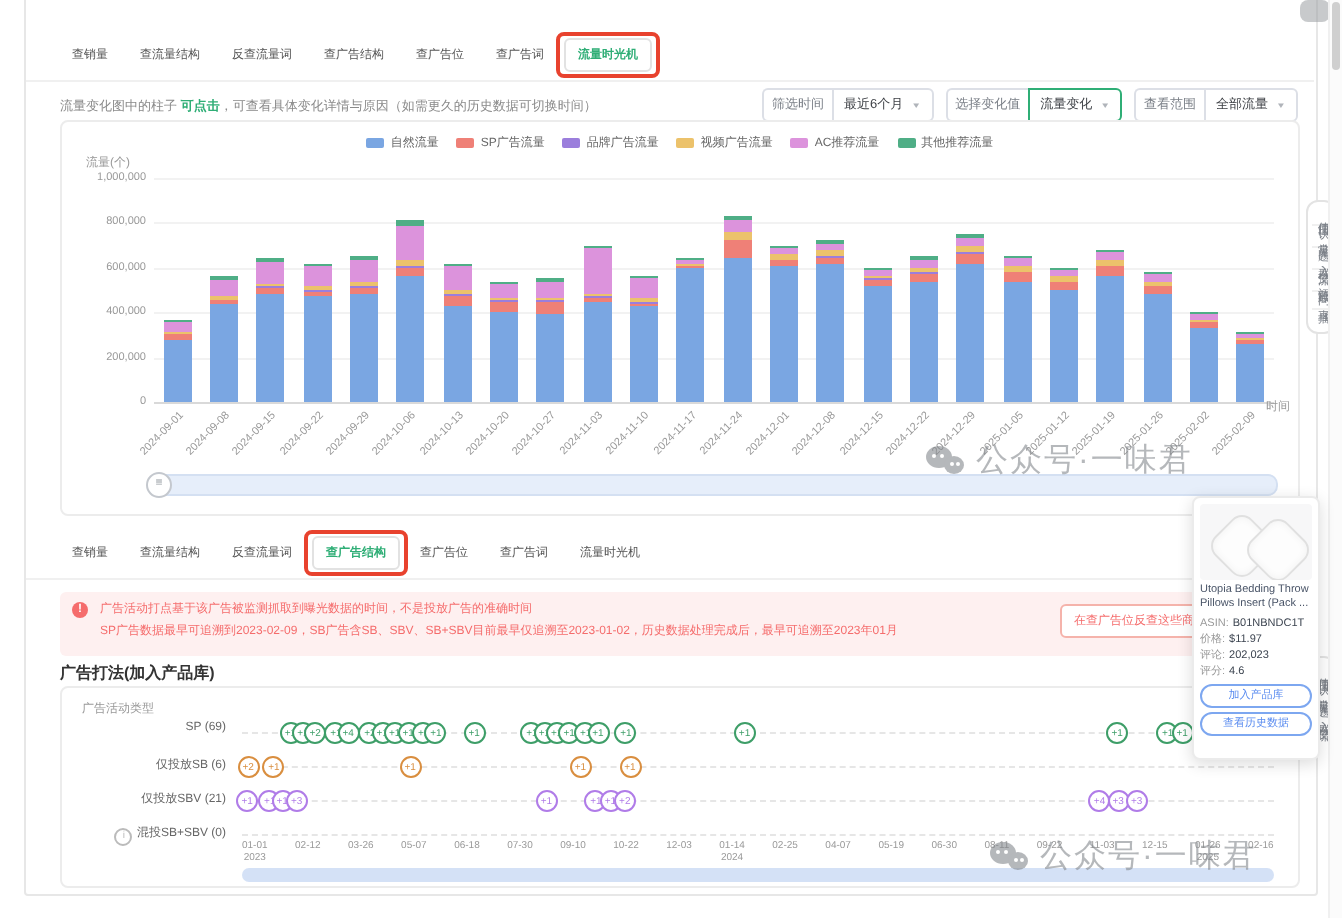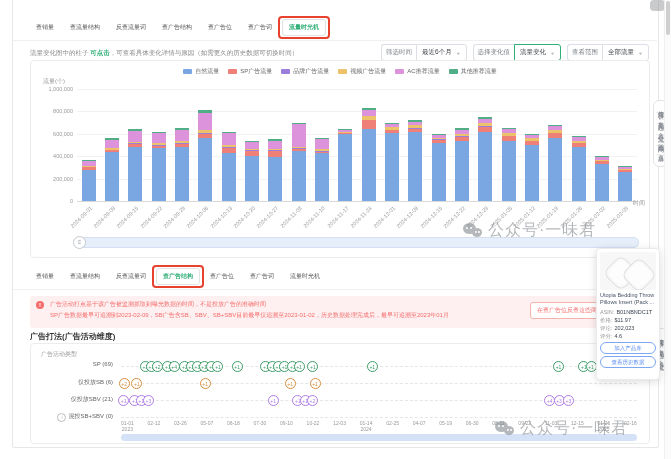--- a/index.html
+++ b/index.html
@@ -400,21 +400,21 @@
     </div>
   <div class="hr" style="top:289px;"></div>
 
   <div class="notice">
     <div class="warn">!</div>
     <div class="l1">广告活动打点基于该广告被监测抓取到曝光数据的时间，不是投放广告的准确时间</div>
     <div class="l2">SP广告数据最早可追溯到2023-02-09，SB广告含SB、SBV、SB+SBV目前最早仅追溯至2023-01-02，历史数据处理完成后，最早可追溯至2023年01月</div>
     <div class="nlink">在查广告位反查这些商品的广告活动</div>
   </div>
 
-  <div class="sec-title">广告打法(广告活动维度)</div>
+  <div class="sec-title">广告打法(加入产品库)</div>
 
   <div class="card" id="tlCard">
     <div class="tl-header">广告活动类型</div>
     <div id="tlRows">
         <div class="tl-row" style="top: 16px;">
           <div class="tl-label">SP (69)</div>
           <div class="tl-line">
             <span class="mk" style="left: calc(4.6% - 5px); border-color: rgb(62, 158, 104); color: rgb(62, 158, 104);">+1</span>
             <span class="mk" style="left: calc(5.8% - 5px); border-color: rgb(62, 158, 104); color: rgb(62, 158, 104);">+1</span>
             <span class="mk" style="left: calc(7% - 5px); border-color: rgb(62, 158, 104); color: rgb(62, 158, 104);">+2</span>

